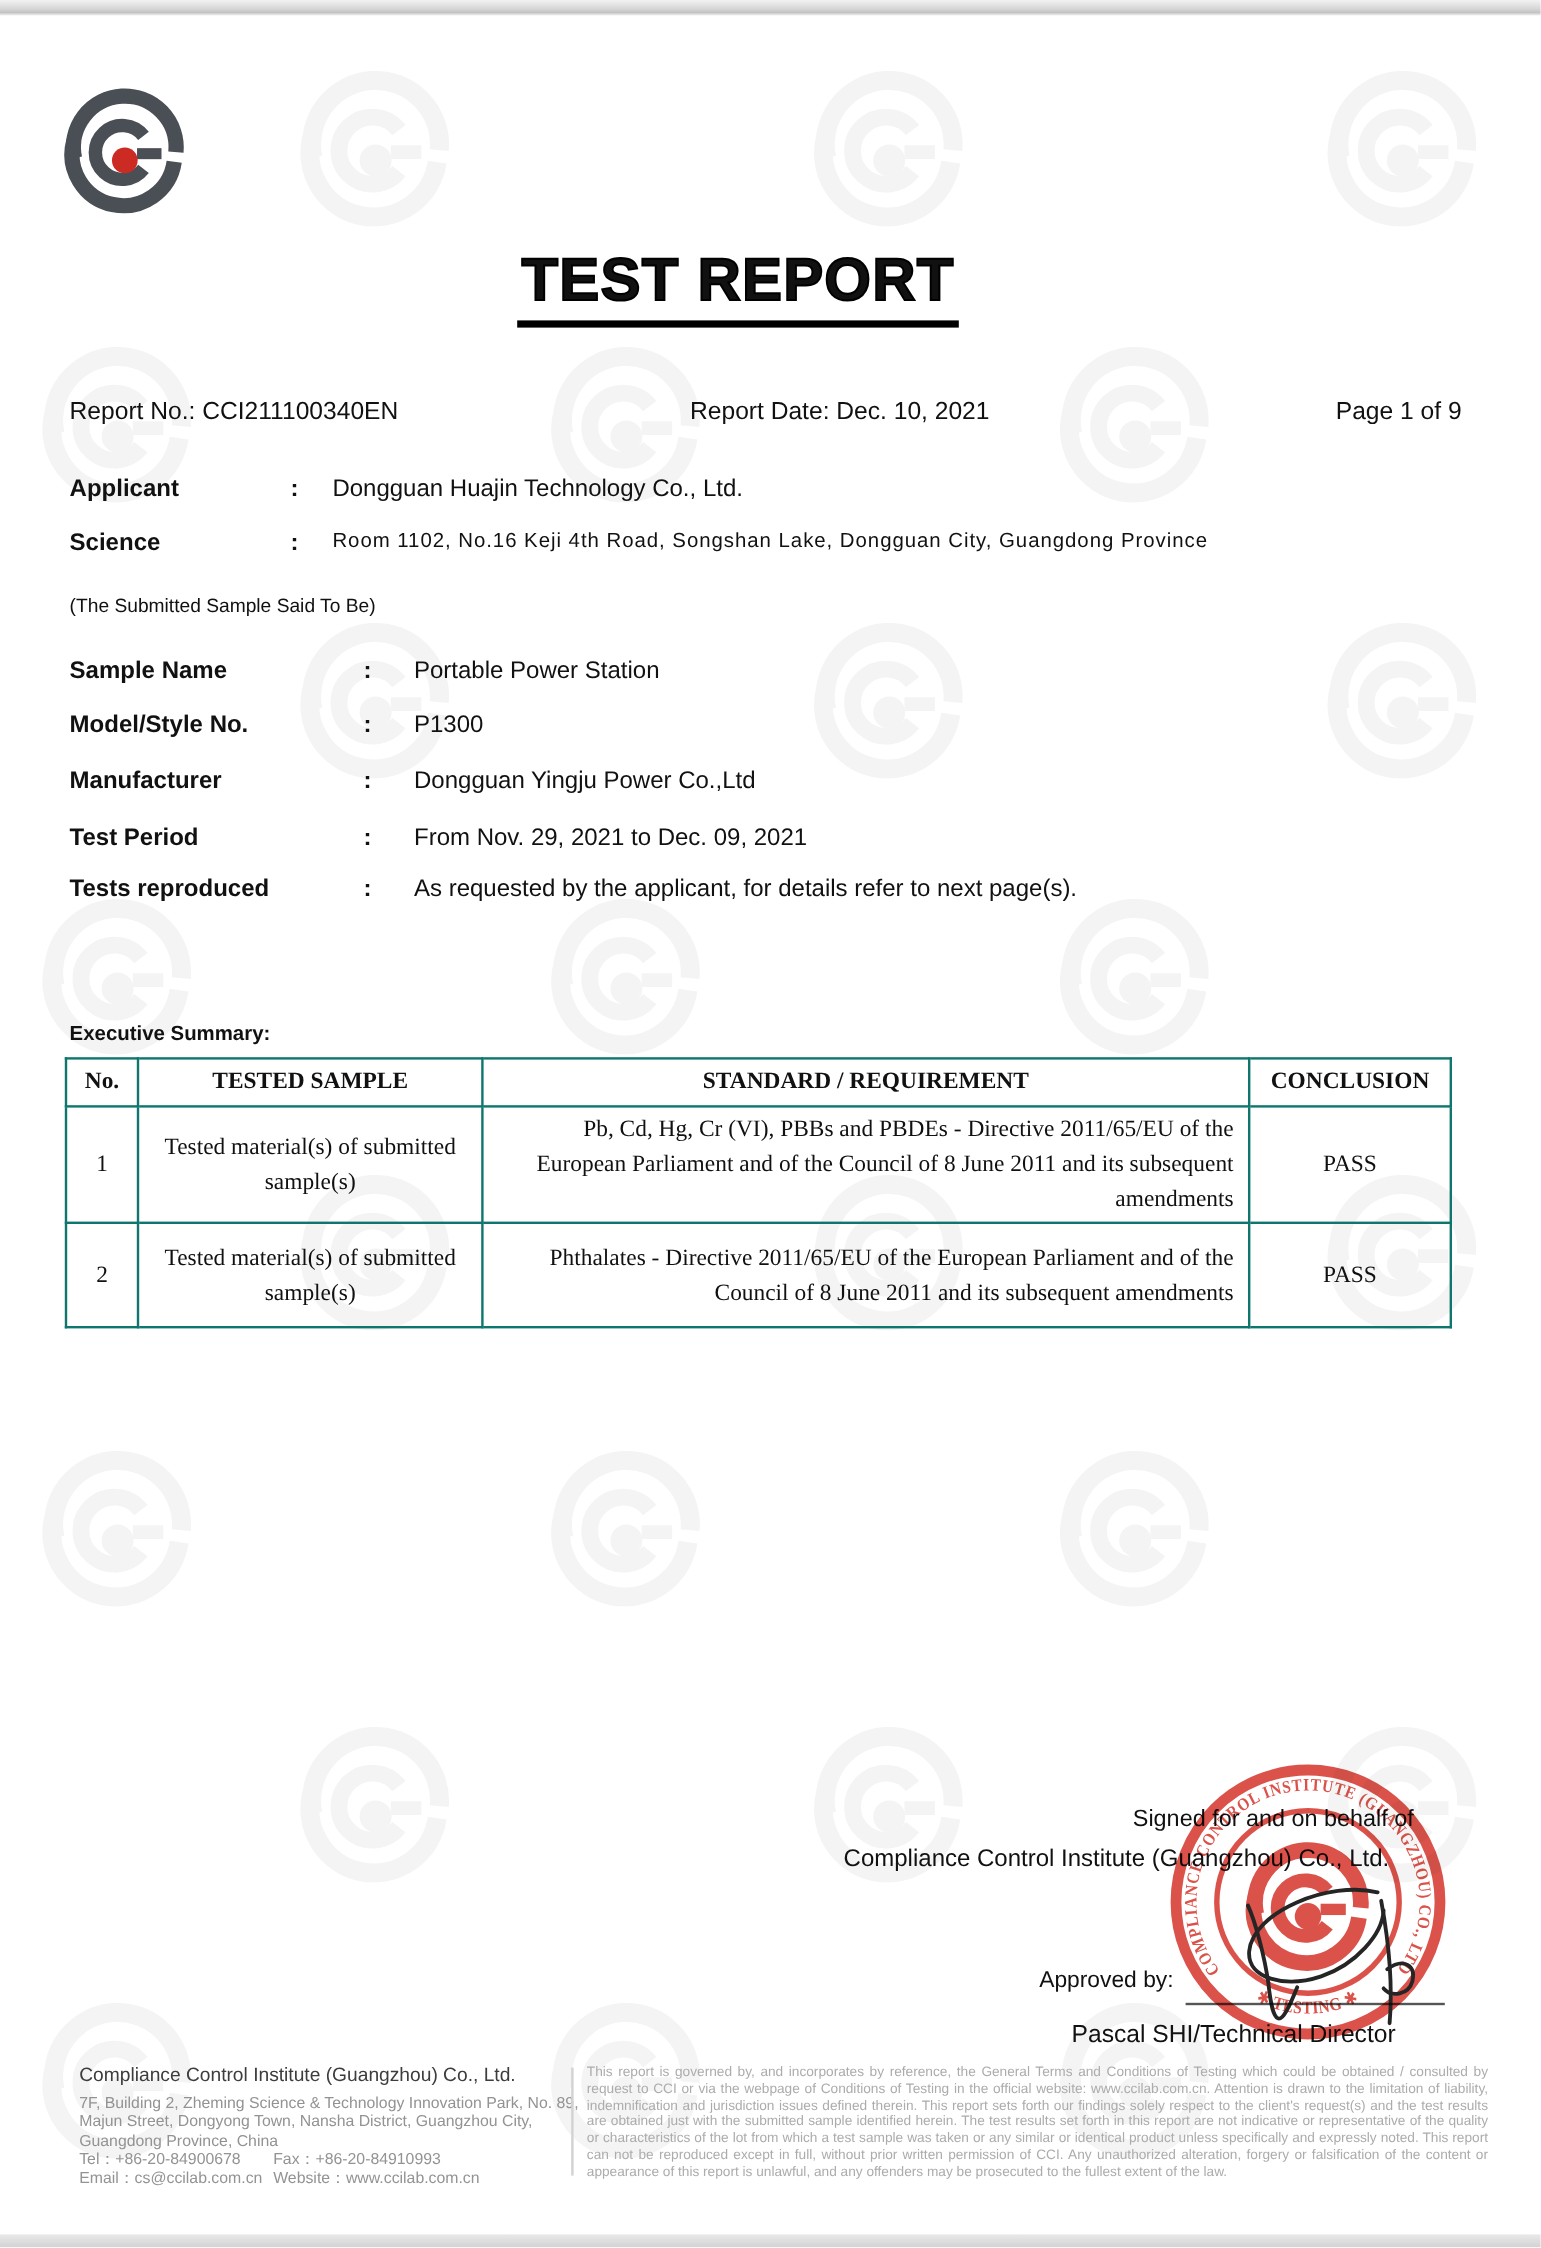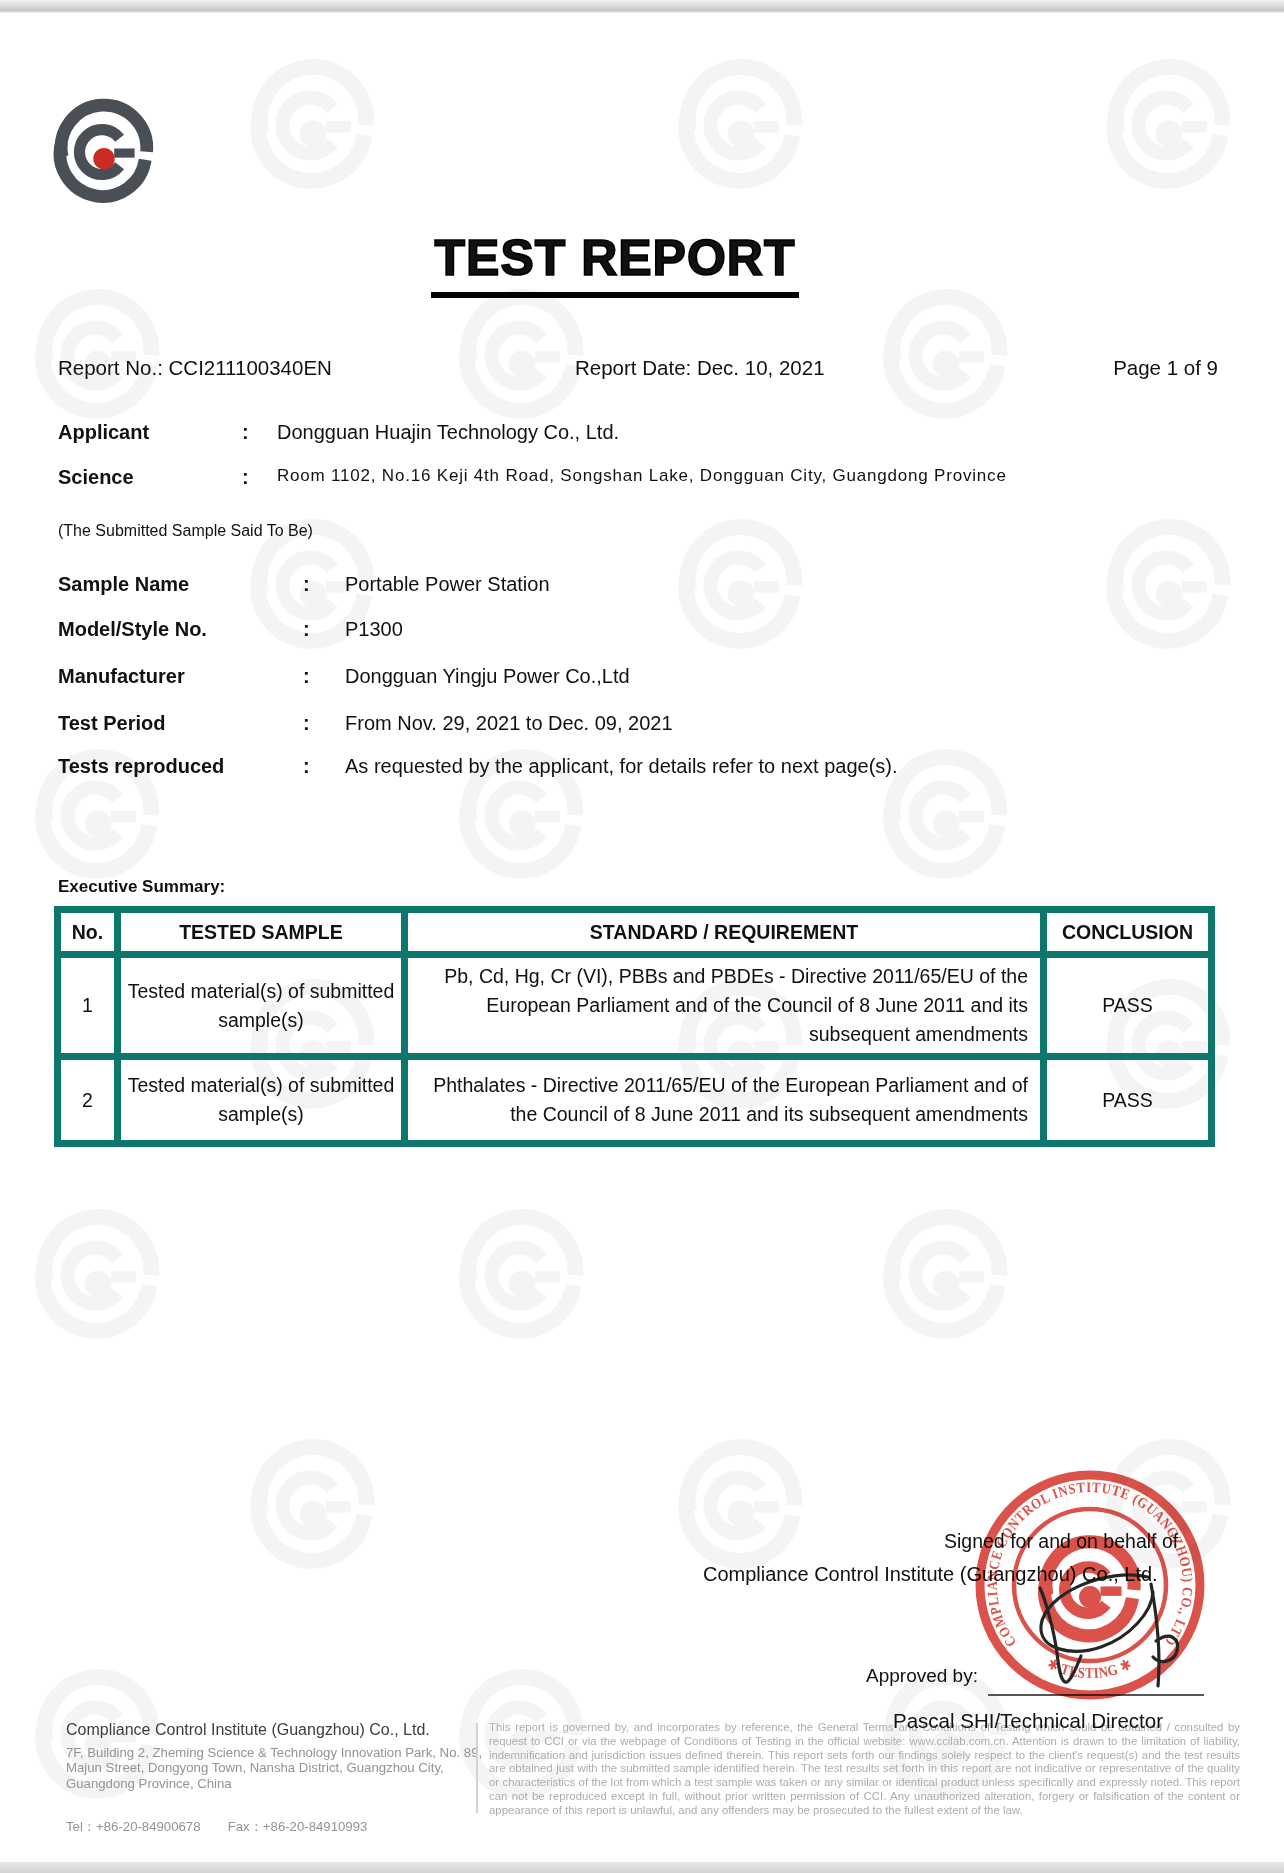--- a/index.html
+++ b/index.html
@@ -7,53 +7,53 @@
         font-family:"Liberation Sans",sans-serif;color:#111;}
   
   #edge-top{position:absolute;left:0;top:0;width:1284px;height:13px;z-index:4;
     background:linear-gradient(to bottom,#f2f2f2 0%,#d7d7d7 55%,#c3c3c3 80%,#f3f3f3 100%);}
   #edge-bottom{position:absolute;left:0;top:1862px;width:1284px;height:11px;z-index:4;
     background:linear-gradient(to bottom,#e9e9e9,#d2d2d2);}
   
   #watermark-layer{position:absolute;inset:0;z-index:0;}
   
   .abs{position:absolute;}
-  #content{position:absolute;inset:0;z-index:1;margin-top:25px;}
+  #content{position:absolute;inset:0;z-index:1;}
   #logo{left:52px;top:72px;}
   #title-wrap{left:0;top:204px;width:1230px;text-align:center;}
   #title-wrap span{display:inline-block;font-size:50px;font-weight:700;letter-spacing:1px;
     -webkit-text-stroke:1.7px #000;border-bottom:6px solid #000;padding:0 3px 5px 3px;}
   .meta{top:331px;font-size:20.5px;white-space:nowrap;}
   .frow{font-size:20px;height:26px;white-space:nowrap;}
   .frow .lbl{position:absolute;left:0;font-weight:700;}
   .frow .cl{position:absolute;font-weight:700;}
   .frow .val{position:absolute;}
   .g1 .cl{left:184px;} .g1 .val{left:219px;}
   .g2 .cl{left:245px;} .g2 .val{left:287px;}
   #addr-val{font-size:17px;letter-spacing:.8px;}
   #note{left:58px;top:497px;font-size:16px;}
   #exec-head{left:58px;top:852px;font-size:17px;font-weight:700;}
   table#summary{position:absolute;left:54px;top:881px;border-collapse:collapse;table-layout:fixed;}
-  #summary td,#summary th{border:7px solid #0f766e;font-size:19.5px;overflow:hidden;}
+  #summary td,#summary th{border:2px solid #0f766e;font-size:19.5px;overflow:hidden;font-family:Liberation Serif, serif;}
   #summary th{font-weight:700;text-align:center;height:38px;padding:0 2px;}
   #summary td{padding:4px 6px;}
   td.c-no,td.c-concl{text-align:center;vertical-align:middle;}
   td.c-sample{text-align:center;vertical-align:middle;line-height:29px;}
   td.c-std{text-align:right;vertical-align:middle;line-height:29px;padding:4px 12px !important;}
   .sig-line{white-space:nowrap;}
   #signed1{left:944px;top:1505px;font-size:19.5px;}
   #signed2{left:703px;top:1538px;font-size:20px;}
   #approved{left:866px;top:1640px;font-size:19px;}
   #approve-line{left:988px;top:1669px;width:216px;border-top:2px solid #555;height:0;}
   #approver{left:893px;top:1684px;font-size:20.5px;}
   #stamp-svg{left:940px;top:1435px;z-index:2;mix-blend-mode:multiply;opacity:.93;}
   
   #footer-company{left:66px;top:1721px;font-size:16px;color:#3d3d3d;white-space:nowrap;}
   #footer-info{left:66px;top:1745px;font-size:13.2px;color:#939393;line-height:15.4px;white-space:nowrap;}
-  .contact-col1{display:inline-block;width:158px;margin-top:28px;}
+  .contact-col1{display:inline-block;width:158px;}
   #footer-divider{left:476px;top:1723px;height:90px;width:0;border-left:2px solid #d2d2d2;}
   #footer-disclaimer{left:489px;top:1721px;width:751px;font-size:11.4px;line-height:13.8px;
       color:#acacac;text-align:justify;}
   svg text{font-family:"Liberation Serif","DejaVu Sans",serif;}
 </style>
 </head>
 <body>
 
 <div id="page">
 

